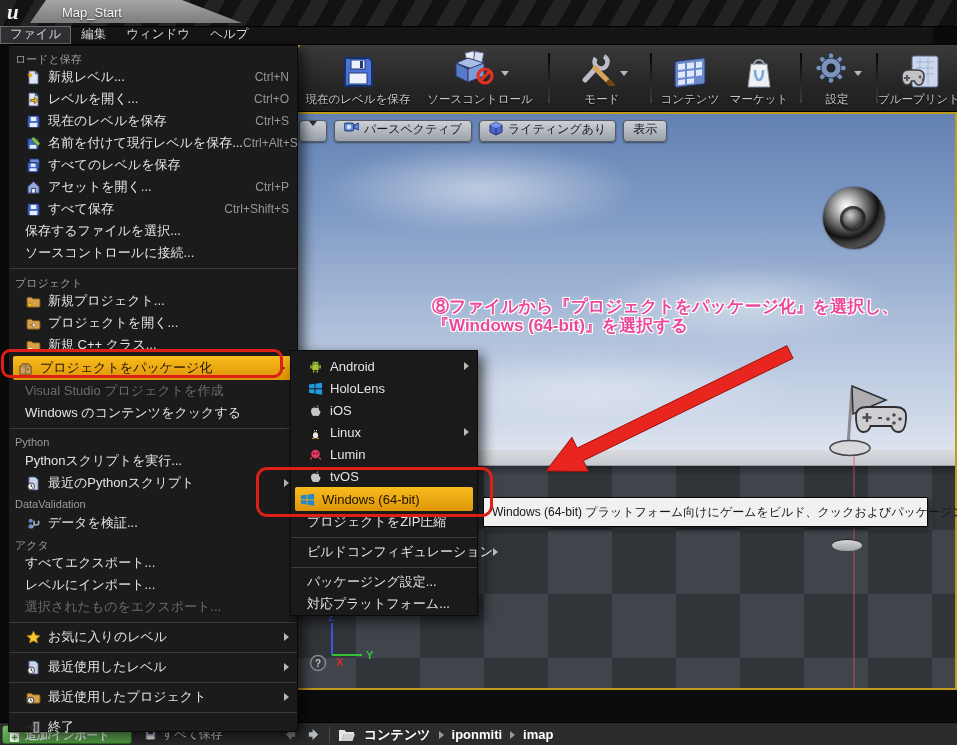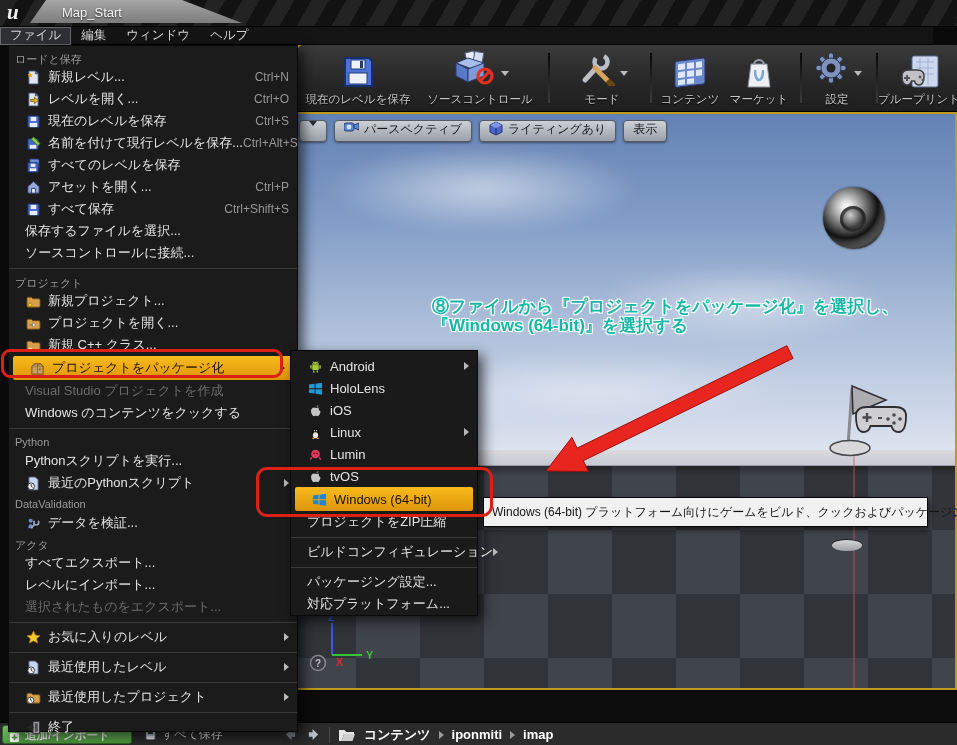--- a/index.html
+++ b/index.html
@@ -11,21 +11,21 @@
     background:repeating-linear-gradient(120deg,#232323 0 15px,#121212 15px 30px);border-bottom:1px solid #000}
   .ue-logo{position:absolute;left:7px;top:0px;color:#f2f2f2;font:bold italic 21px "Liberation Serif",serif}
   .doc-tab{position:absolute;left:30px;top:0;width:212px;height:23px;
     background:linear-gradient(#a6a6a6,#7c7c7c);
     -webkit-clip-path:polygon(16px 0,152px 0,100% 100%,0 100%);
     clip-path:polygon(16px 0,152px 0,100% 100%,0 100%);
     color:#f5f5f5;font-size:13px;line-height:26px;padding-left:32px;text-shadow:0 1px 2px rgba(0,0,0,.8)}
 
   
   .menubar{position:absolute;left:0;top:27px;width:933px;height:18px;background:#141414;border-bottom:1px solid #000;
-    display:flex;align-items:center;font-size:12.5px;color:#d4d4d4}
+    display:flex;align-items:flex-end;font-size:12.5px;color:#d4d4d4}
   .menubar .mb{padding:0 10px;height:18px;line-height:17px}
   .menubar .mb.active{background:#2e3034;outline:1px solid #6a6a6a;outline-offset:-1px}
 
   
   .toolbar{position:absolute;left:290px;top:45px;width:667px;height:67px;
     background:linear-gradient(#3a3a3a,#262626 60%,#1f1f1f);border-bottom:1px solid #000}
   .tb-corner{position:absolute;left:0;top:0;width:0;height:0;border-left:11px solid #c8960c;border-bottom:11px solid transparent}
   .tbtn{position:absolute;top:3px;height:62px;display:flex;flex-direction:column;align-items:center;justify-content:flex-end;padding-bottom:3px}
   .tbtn .tlabel{font-size:11.5px;color:#c9c9c9;text-shadow:0 1px 1px #000;margin-top:2px;white-space:nowrap}
   .ticon{display:flex;align-items:flex-end}
@@ -62,29 +62,29 @@
   
   .filemenu{position:absolute;left:8px;top:45px;width:290px;height:687px;background:#1b1b1b;
     border:1px solid #0a0a0a;box-shadow:5px 5px 12px rgba(0,0,0,.65);z-index:20;padding-top:2px}
   .submenu{position:absolute;left:290px;top:350px;width:188px;height:266px;background:#1a1a1a;
     border:1px solid #0a0a0a;box-shadow:5px 5px 12px rgba(0,0,0,.65);z-index:25;padding-top:4px}
   .hd{height:18px;font-size:11px;color:#9a9a9a;padding:4px 6px 0}
   .row{height:22px;display:flex;align-items:center;padding:0 8px 0 16px;color:#e4e4e4;font-size:13px;white-space:nowrap}
   .row .ic{width:16px;height:16px;margin-right:7px;flex:0 0 16px;display:flex;align-items:center;justify-content:center}
   .row .sc{margin-left:auto;color:#969696;font-size:12px}
   .row.dis{color:#6b6b6b}
-  .row.hilite{background:linear-gradient(#f9bc1d,#dd9508);border-radius:2px;color:#1c1200;margin:0 4px;padding-left:16px;height:24px}
+  .row.hilite{background:linear-gradient(#f9bc1d,#dd9508);border-radius:2px;color:#1c1200;margin:0 4px;padding-left:4px;height:24px}
   .sep{border-top:1px solid #3a3a3a;margin:4px 0 3px}
   .tri{margin-left:auto;width:0;height:0;border-left:5px solid #b9b9b9;border-top:4px solid transparent;border-bottom:4px solid transparent}
   .row.hilite .tri{border-left-color:#3a2a00}
 
   
   .redbox1{position:absolute;left:1px;top:349px;width:282px;height:29px;border:3px solid #dd2016;border-radius:9px;z-index:40}
   .redbox2{position:absolute;left:256px;top:467px;width:237px;height:50px;border:3px solid #dd2016;border-radius:11px;z-index:40}
-  .note{position:absolute;left:432px;top:297px;z-index:16;font-size:17px;font-weight:bold;color:#14b8a6;line-height:19px;
+  .note{position:absolute;left:432px;top:297px;z-index:16;font-size:17px;font-weight:bold;color:#ec4899;line-height:19px;
     text-shadow:-1px -1px 0 #fff,1px -1px 0 #fff,-1px 1px 0 #fff,1px 1px 0 #fff,0 0 3px #fff;white-space:nowrap}
   .bigarrow{position:absolute;left:0;top:0;z-index:35;pointer-events:none}
   .tooltip{position:absolute;left:483px;top:497px;width:445px;height:30px;background:#f1f1f1;border:1px solid #060606;
     box-shadow:2px 3px 5px rgba(0,0,0,.5);color:#141414;font-size:12px;line-height:28px;padding:0 8px;white-space:nowrap;z-index:30}
 
   
   .gizmo{position:absolute;left:14px;top:496px}
 
   
   .cbstrip{position:absolute;left:290px;top:690px;width:667px;height:32px;background:#0c0c0c}

